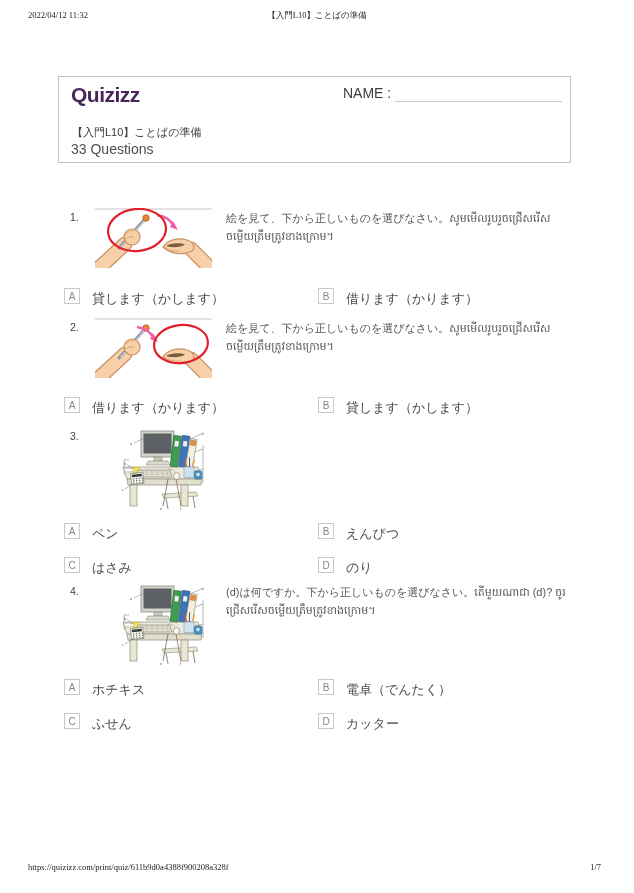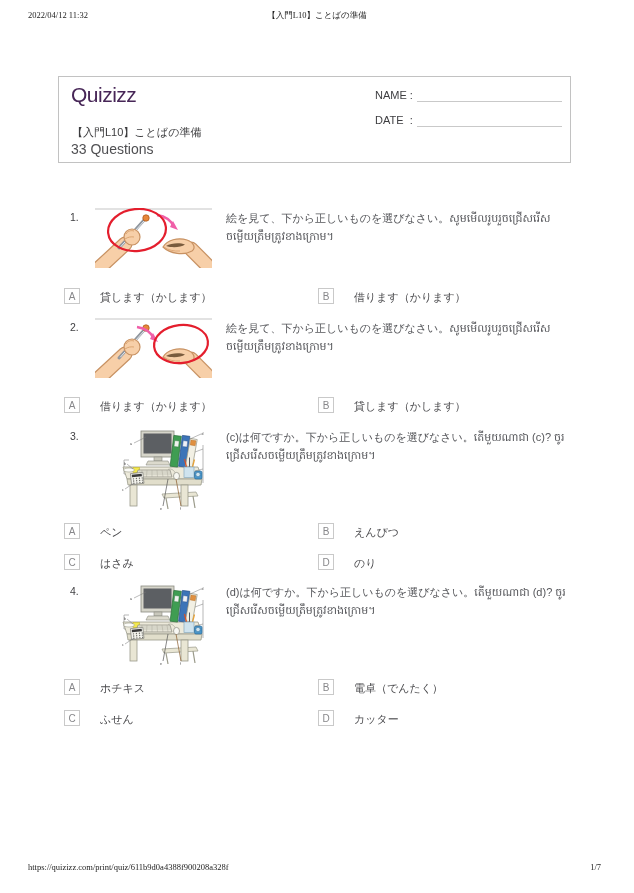--- a/index.html
+++ b/index.html
@@ -13,43 +13,43 @@
     font-family:"Liberation Serif","DejaVu Serif",serif;font-size:8.5px;color:#1c1c1c;}
   .print-header .ph-date{position:absolute;left:28px;top:2px;}
   .print-header .ph-title{position:absolute;left:0;right:0;top:2px;text-align:center;}
   .print-footer{position:absolute;top:862px;left:0;width:100%;
     font-family:"Liberation Serif","DejaVu Serif",serif;font-size:8.5px;color:#1c1c1c;}
   .print-footer .pf-url{position:absolute;left:28px;top:0;}
   .print-footer .pf-page{position:absolute;right:33px;top:0;}
   
   .quiz-box{position:absolute;left:58px;top:76px;width:511px;height:85px;
     border:1px solid #c2c2c2;background:#fff;}
-  .logo{position:absolute;left:12px;top:6px;font-size:21px;font-weight:400;
+  .logo{position:absolute;left:12px;top:6px;font-size:21px;font-weight:700;
     color:#472657;letter-spacing:-0.5px;}
   .qb-title{position:absolute;left:13px;top:48px;font-size:11px;color:#3b3b3d;}
   .qb-count{position:absolute;left:12px;top:64px;font-size:14px;color:#4f4f52;}
   .qb-fields{position:absolute;left:284px;top:5px;right:8px;}
   .field-row{display:flex;align-items:flex-end;height:20px;margin-bottom:5px;}
-  .field-label{font-size:11px;color:#3d3d40;white-space:pre;padding-bottom:1px;margin-left:32px;}
+  .field-label{font-size:14px;color:#3d3d40;white-space:pre;padding-bottom:1px;}
   .field-line{flex:1;border-bottom:1px solid #c9c9c9;height:14px;margin-left:4px;}
   
   .question{position:absolute;left:0;width:634px;}
   .q1{top:208px;} .q2{top:318px;} .q3{top:427px;} .q4{top:582px;}
   .q-row{display:flex;align-items:flex-start;}
   .q-num{margin-left:70px;width:25px;font-size:10.5px;color:#3f3f42;padding-top:3px;flex:none;}
   .q-img{width:117px;flex:none;}
   .q-text{margin-left:14px;width:345px;font-size:11px;line-height:18px;color:#55565a;padding-top:1px;}
   .options{position:absolute;left:64px;right:20px;display:grid;
     grid-template-columns:254px auto;grid-row-gap:14px;}
   .q1 .options{top:80px;} .q2 .options{top:79px;}
   .q3 .options{top:96px;} .q4 .options{top:97px;}
   .option{display:flex;align-items:flex-start;}
   .opt-letter{width:16px;height:16px;border:1px solid #c9c9c9;box-sizing:border-box;
     font-size:10px;color:#87878a;display:flex;align-items:center;justify-content:center;flex:none;}
-  .opt-text{margin-left:20px;font-size:11px;color:#4a4a4d;padding-top:2px;}
+  .opt-text{margin-left:12px;font-size:13px;color:#4a4a4d;padding-top:2px;}
   svg{display:block;}
 </style>
 </head>
 <body>
 
 <svg width="0" height="0" style="position:absolute">
   <defs>
 
     <g id="hands-base">
       <line x1="0" y1="1" x2="117" y2="1" stroke="#c6c6c6" stroke-width="1.2"></line>
@@ -164,24 +164,20 @@
 
   <div class="quiz-box">
     <div class="logo">Quizizz</div>
     <div class="qb-title">【入門L10】ことばの準備</div>
     <div class="qb-count">33 Questions</div>
     <div class="qb-fields">
       <div class="field-row">
         <span class="field-label">NAME :</span>
         <span class="field-line"></span>
       </div>
-      <div class="field-row">
-        <span class="field-label">DATE  :</span>
-        <span class="field-line"></span>
-      </div>
     </div>
   </div>
 
   <div class="question q1">
     <div class="q-row">
       <div class="q-num">1.</div>
       <div class="q-img">
         <svg width="117" height="60" viewBox="0 0 117 60">
           <use href="#hands-base"></use>
           <path d="M62,7 Q75,9 79,19" fill="none" stroke="#f05fa8" stroke-width="2.4"></path>
@@ -229,21 +225,20 @@
   </div>
 
   <div class="question q3">
     <div class="q-row">
       <div class="q-num">3.</div>
       <div class="q-img">
         <svg width="85" height="83" viewBox="0 0 85 83" style="margin-left:25px">
           <use href="#desk-base"></use>
         </svg>
       </div>
-      <div class="q-text">(c)は何ですか。下から正しいものを選びなさい。តើមួយណាជា (c)? ចូរជ្រើសរើសចម្លើយត្រឹមត្រូវខាងក្រោម។</div>
     </div>
     <div class="options">
       <div class="option">
         <span class="opt-letter">A</span>
         <span class="opt-text">ペン</span>
       </div>
       <div class="option">
         <span class="opt-letter">B</span>
         <span class="opt-text">えんぴつ</span>
       </div>

